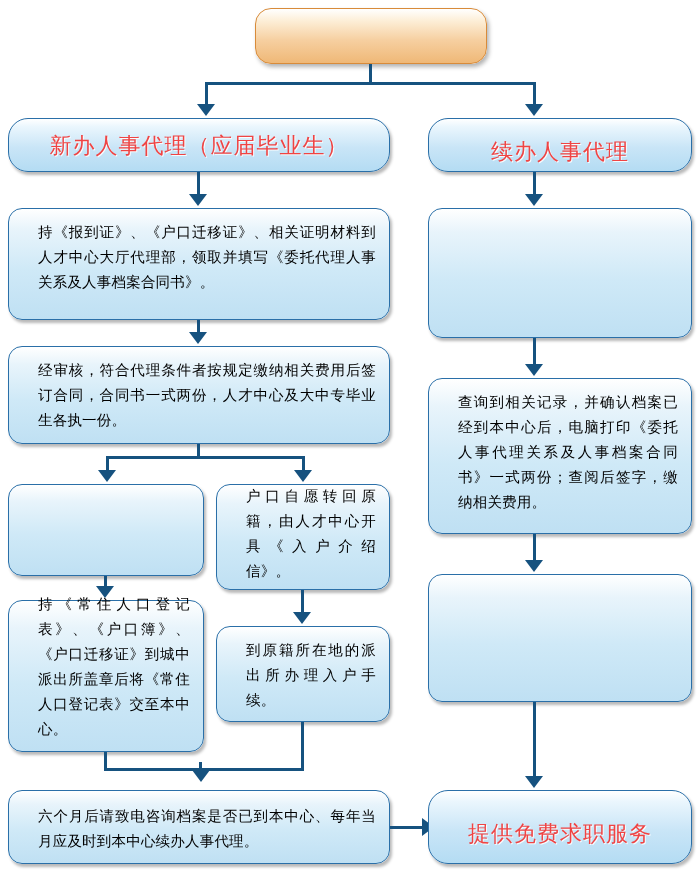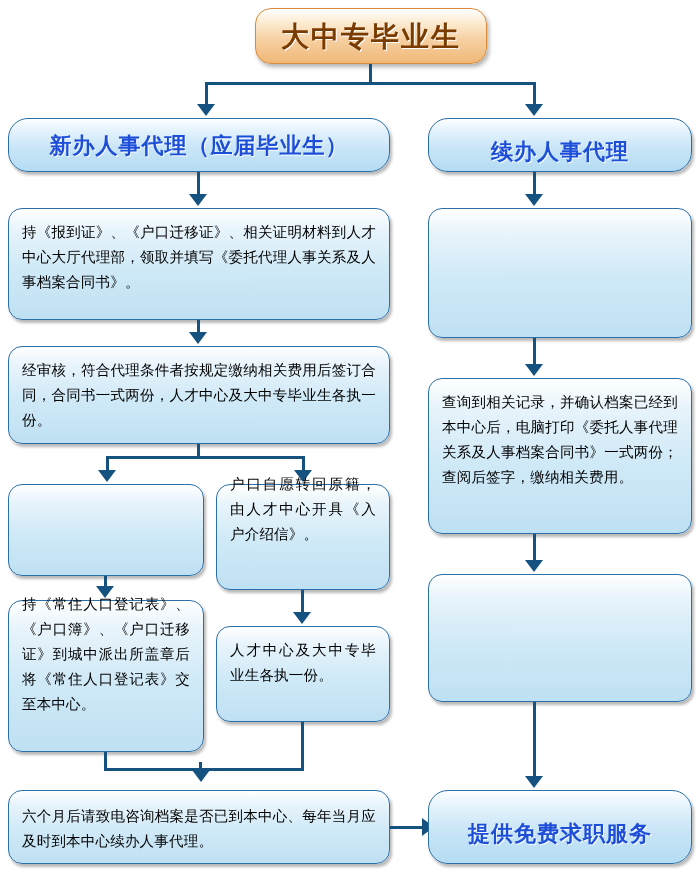--- a/index.html
+++ b/index.html
@@ -48,50 +48,49 @@
     text-shadow:1px 1px 0 #ffffff;
   }
 
   
   .hdr{
     border-radius:20px;
     background:linear-gradient(to bottom,#ffffff 0%,#eaf6fd 15%,#c9e5f7 55%,#b4dcf3 100%);
   }
   .hdr-text{
     display:flex;align-items:center;justify-content:center;
-    font-size:22px;font-weight:bold;color:#1d4ed8;
+    font-size:22px;font-weight:normal;color:#ef4444;
     letter-spacing:1px;
     text-shadow:1px 1px 0 rgba(255,255,255,0.85);
   }
 
   
   .arrow-v{
     position:absolute;width:0;height:0;
     border-left:9px solid transparent;
     border-right:9px solid transparent;
     border-top:12px solid #16527f;
   }
   .arrow-r{
     position:absolute;width:0;height:0;
     border-top:9px solid transparent;
     border-bottom:9px solid transparent;
     border-left:12px solid #16527f;
   }
   .line-v{position:absolute;width:3px;background:#16527f;}
   .line-h{position:absolute;height:3px;background:#16527f;}
 
-  .pad{padding:12px 14px 10px 14px;font-family:Liberation Serif, serif;}
+  .pad{padding:12px 14px 10px 30px;font-family:Liberation Serif, serif;}
 </style>
 </head>
 <body>
 
 <div class="canvas">
 
   <div class="box title-box"></div>
-  <div class="txt title-text">大中专毕业生</div>
 
   <div class="line-v" style="left:369px;top:64px;height:18px;"></div>
   <div class="line-h" style="left:205px;top:82px;width:331px;"></div>
   <div class="line-v" style="left:205px;top:82px;height:22px;"></div>
   <div class="line-v" style="left:533px;top:82px;height:22px;"></div>
   <div class="arrow-v" style="left:197px;top:104px;"></div>
   <div class="arrow-v" style="left:525px;top:104px;"></div>
 
   <div class="box hdr" style="left:8px;top:118px;width:382px;height:54px;"></div>
   <div class="txt hdr-text" style="left:8px;top:118px;width:382px;height:54px;">新办人事代理（应届毕业生）</div>
@@ -114,33 +113,33 @@
   <div class="line-v" style="left:197px;top:444px;height:12px;"></div>
   <div class="line-h" style="left:106px;top:456px;width:199px;"></div>
   <div class="line-v" style="left:106px;top:456px;height:14px;"></div>
   <div class="line-v" style="left:302px;top:456px;height:14px;"></div>
   <div class="arrow-v" style="left:98px;top:470px;"></div>
   <div class="arrow-v" style="left:294px;top:470px;"></div>
 
   <div class="box" style="left:8px;top:484px;width:196px;height:92px;"></div>
 
   <div class="box" style="left:216px;top:484px;width:174px;height:106px;"></div>
-  <div class="txt pad" style="left:216px;top:460px;width:174px;height:82px;">户口自愿转回原籍，由人才中心开具《入户介绍信》。</div>
+  <div class="txt pad" style="left:216px;top:472px;width:174px;height:82px;">户口自愿转回原籍，由人才中心开具《入户介绍信》。</div>
 
   <div class="line-v" style="left:104px;top:576px;height:10px;"></div>
   <div class="arrow-v" style="left:96px;top:586px;"></div>
 
   <div class="line-v" style="left:301px;top:590px;height:22px;"></div>
   <div class="arrow-v" style="left:293px;top:612px;"></div>
 
   <div class="box" style="left:8px;top:600px;width:196px;height:152px;"></div>
   <div class="txt pad" style="left:8px;top:580px;width:196px;height:152px;">持《常住人口登记表》、《户口簿》、《户口迁移证》到城中派出所盖章后将《常住人口登记表》交至本中心。</div>
 
   <div class="box" style="left:216px;top:626px;width:174px;height:96px;"></div>
-  <div class="txt pad" style="left:216px;top:626px;width:174px;height:96px;">人才中心及大中专毕业生各执一份。</div>
+  <div class="txt pad" style="left:216px;top:626px;width:174px;height:96px;">到原籍所在地的派出所办理入户手续。</div>
 
   <div class="line-v" style="left:104px;top:752px;height:18px;"></div>
   <div class="line-v" style="left:301px;top:722px;height:48px;"></div>
   <div class="line-h" style="left:104px;top:768px;width:200px;"></div>
   <div class="arrow-v" style="left:192px;top:770px;"></div>
   <div class="line-v" style="left:199px;top:762px;height:10px;"></div>
 
   <div class="box" style="left:8px;top:790px;width:382px;height:74px;"></div>
   <div class="txt pad" style="left:8px;top:790px;width:382px;height:66px;padding-top:14px;">六个月后请致电咨询档案是否已到本中心、每年当月应及时到本中心续办人事代理。</div>
 

